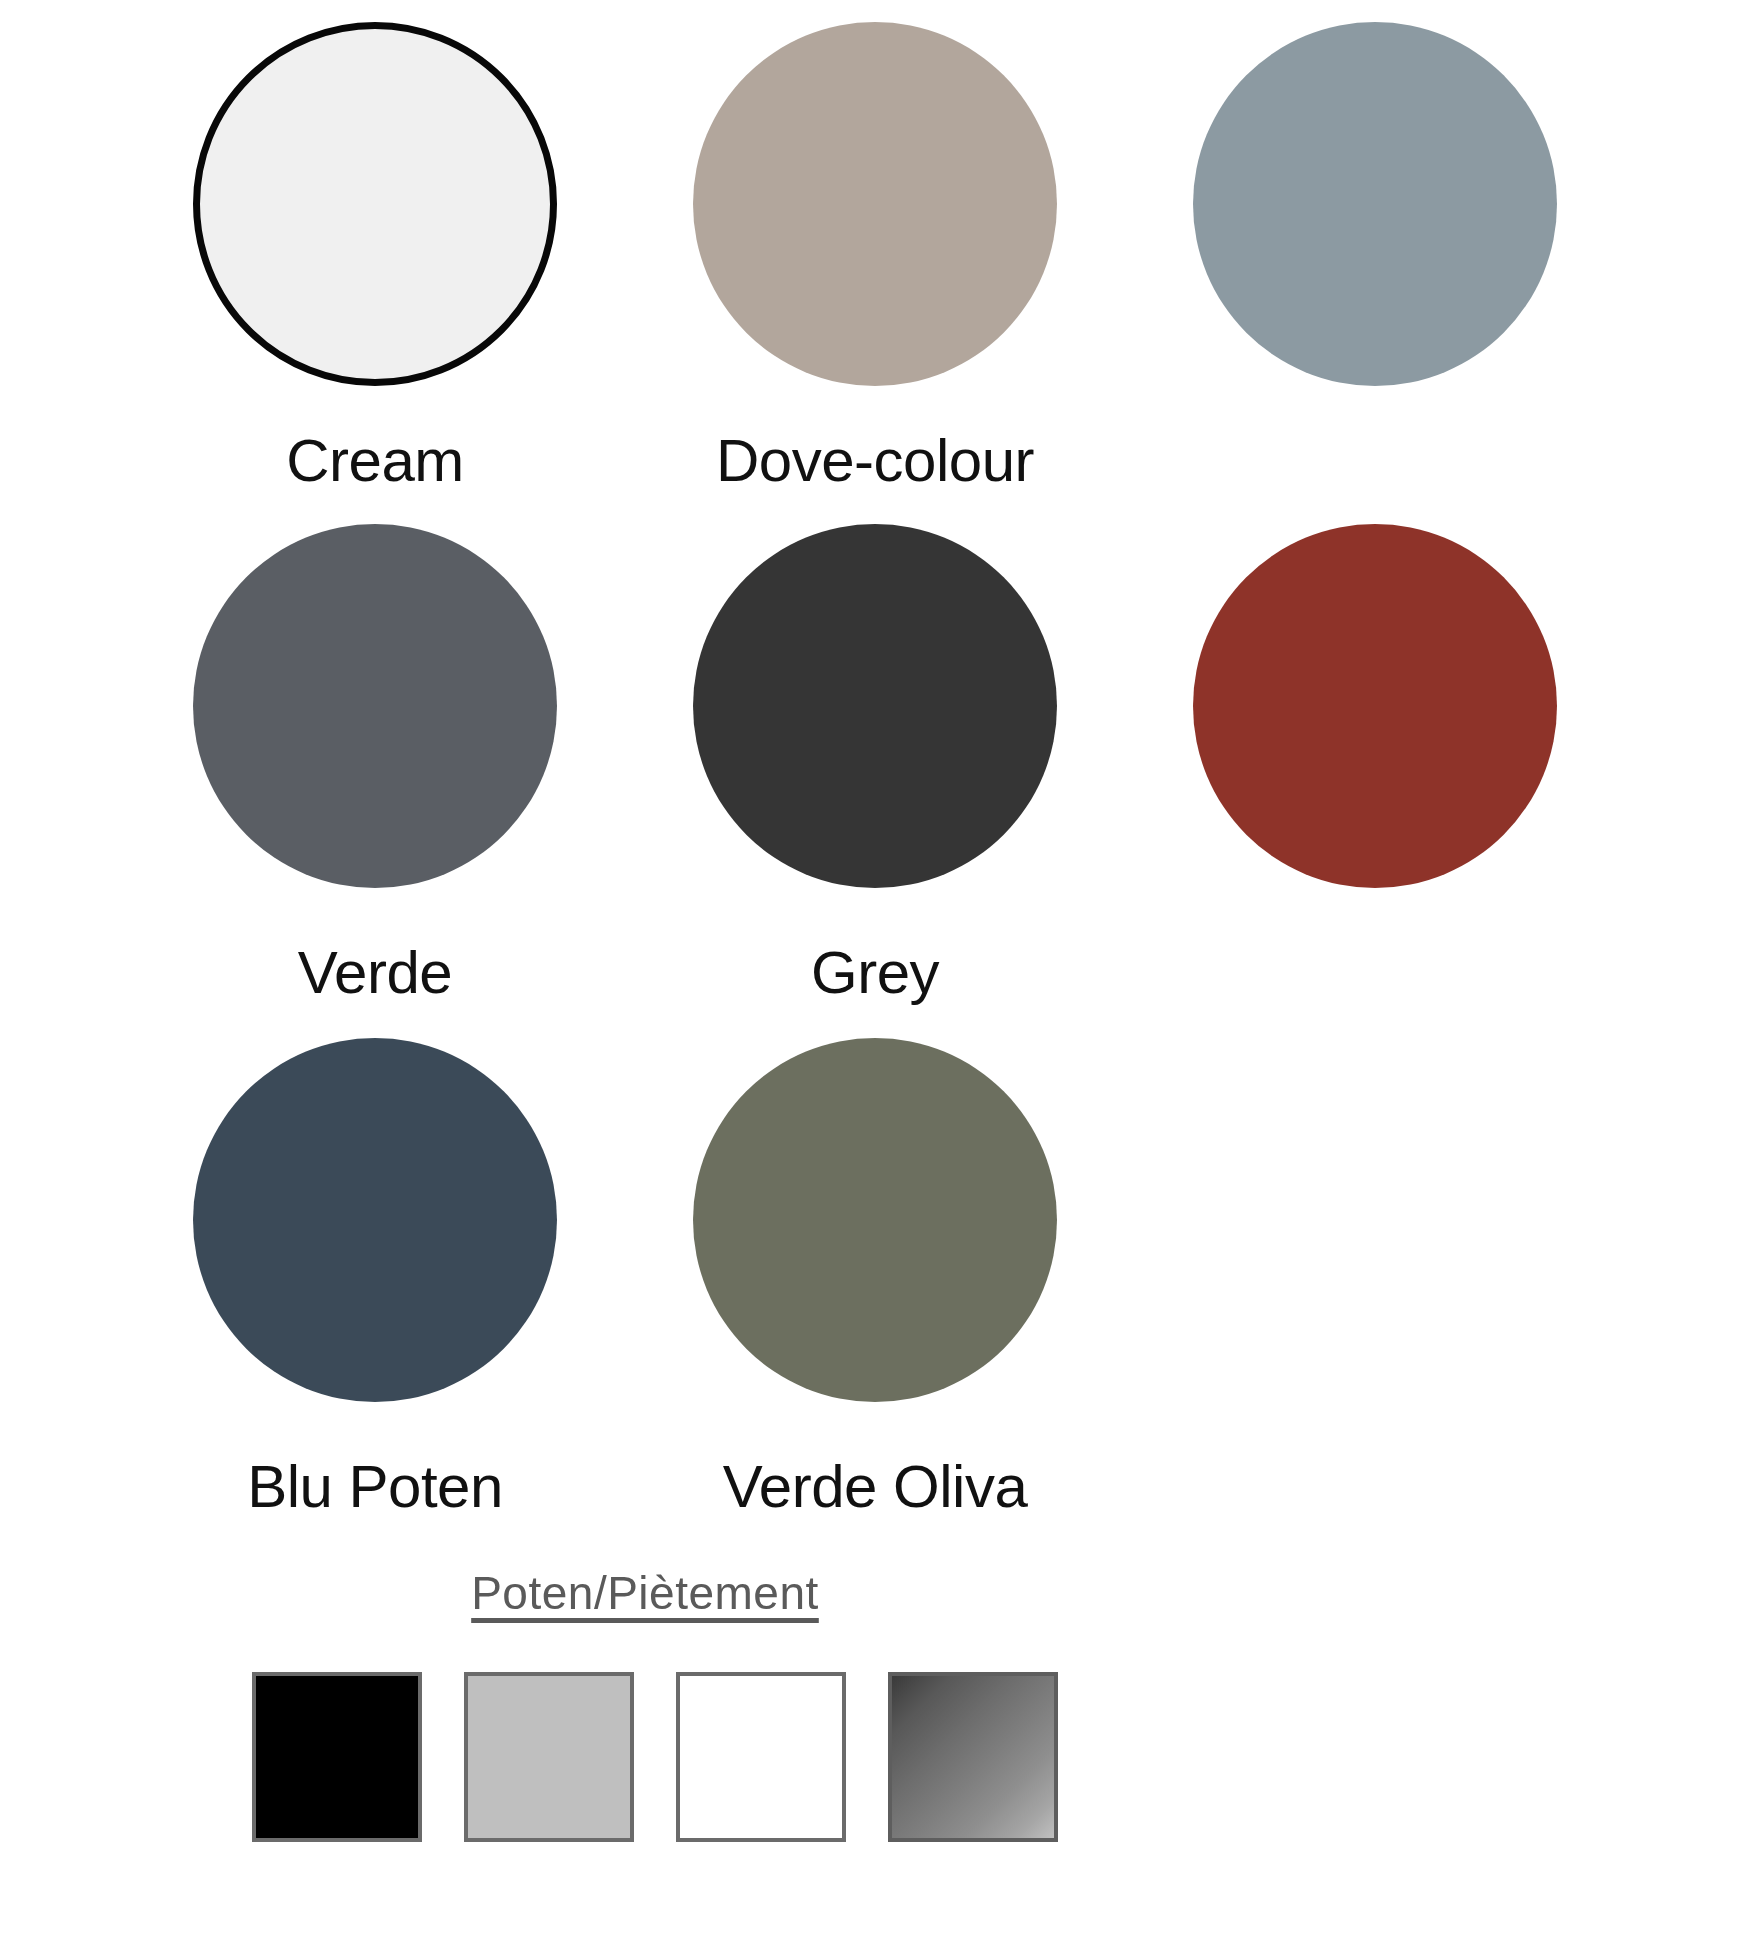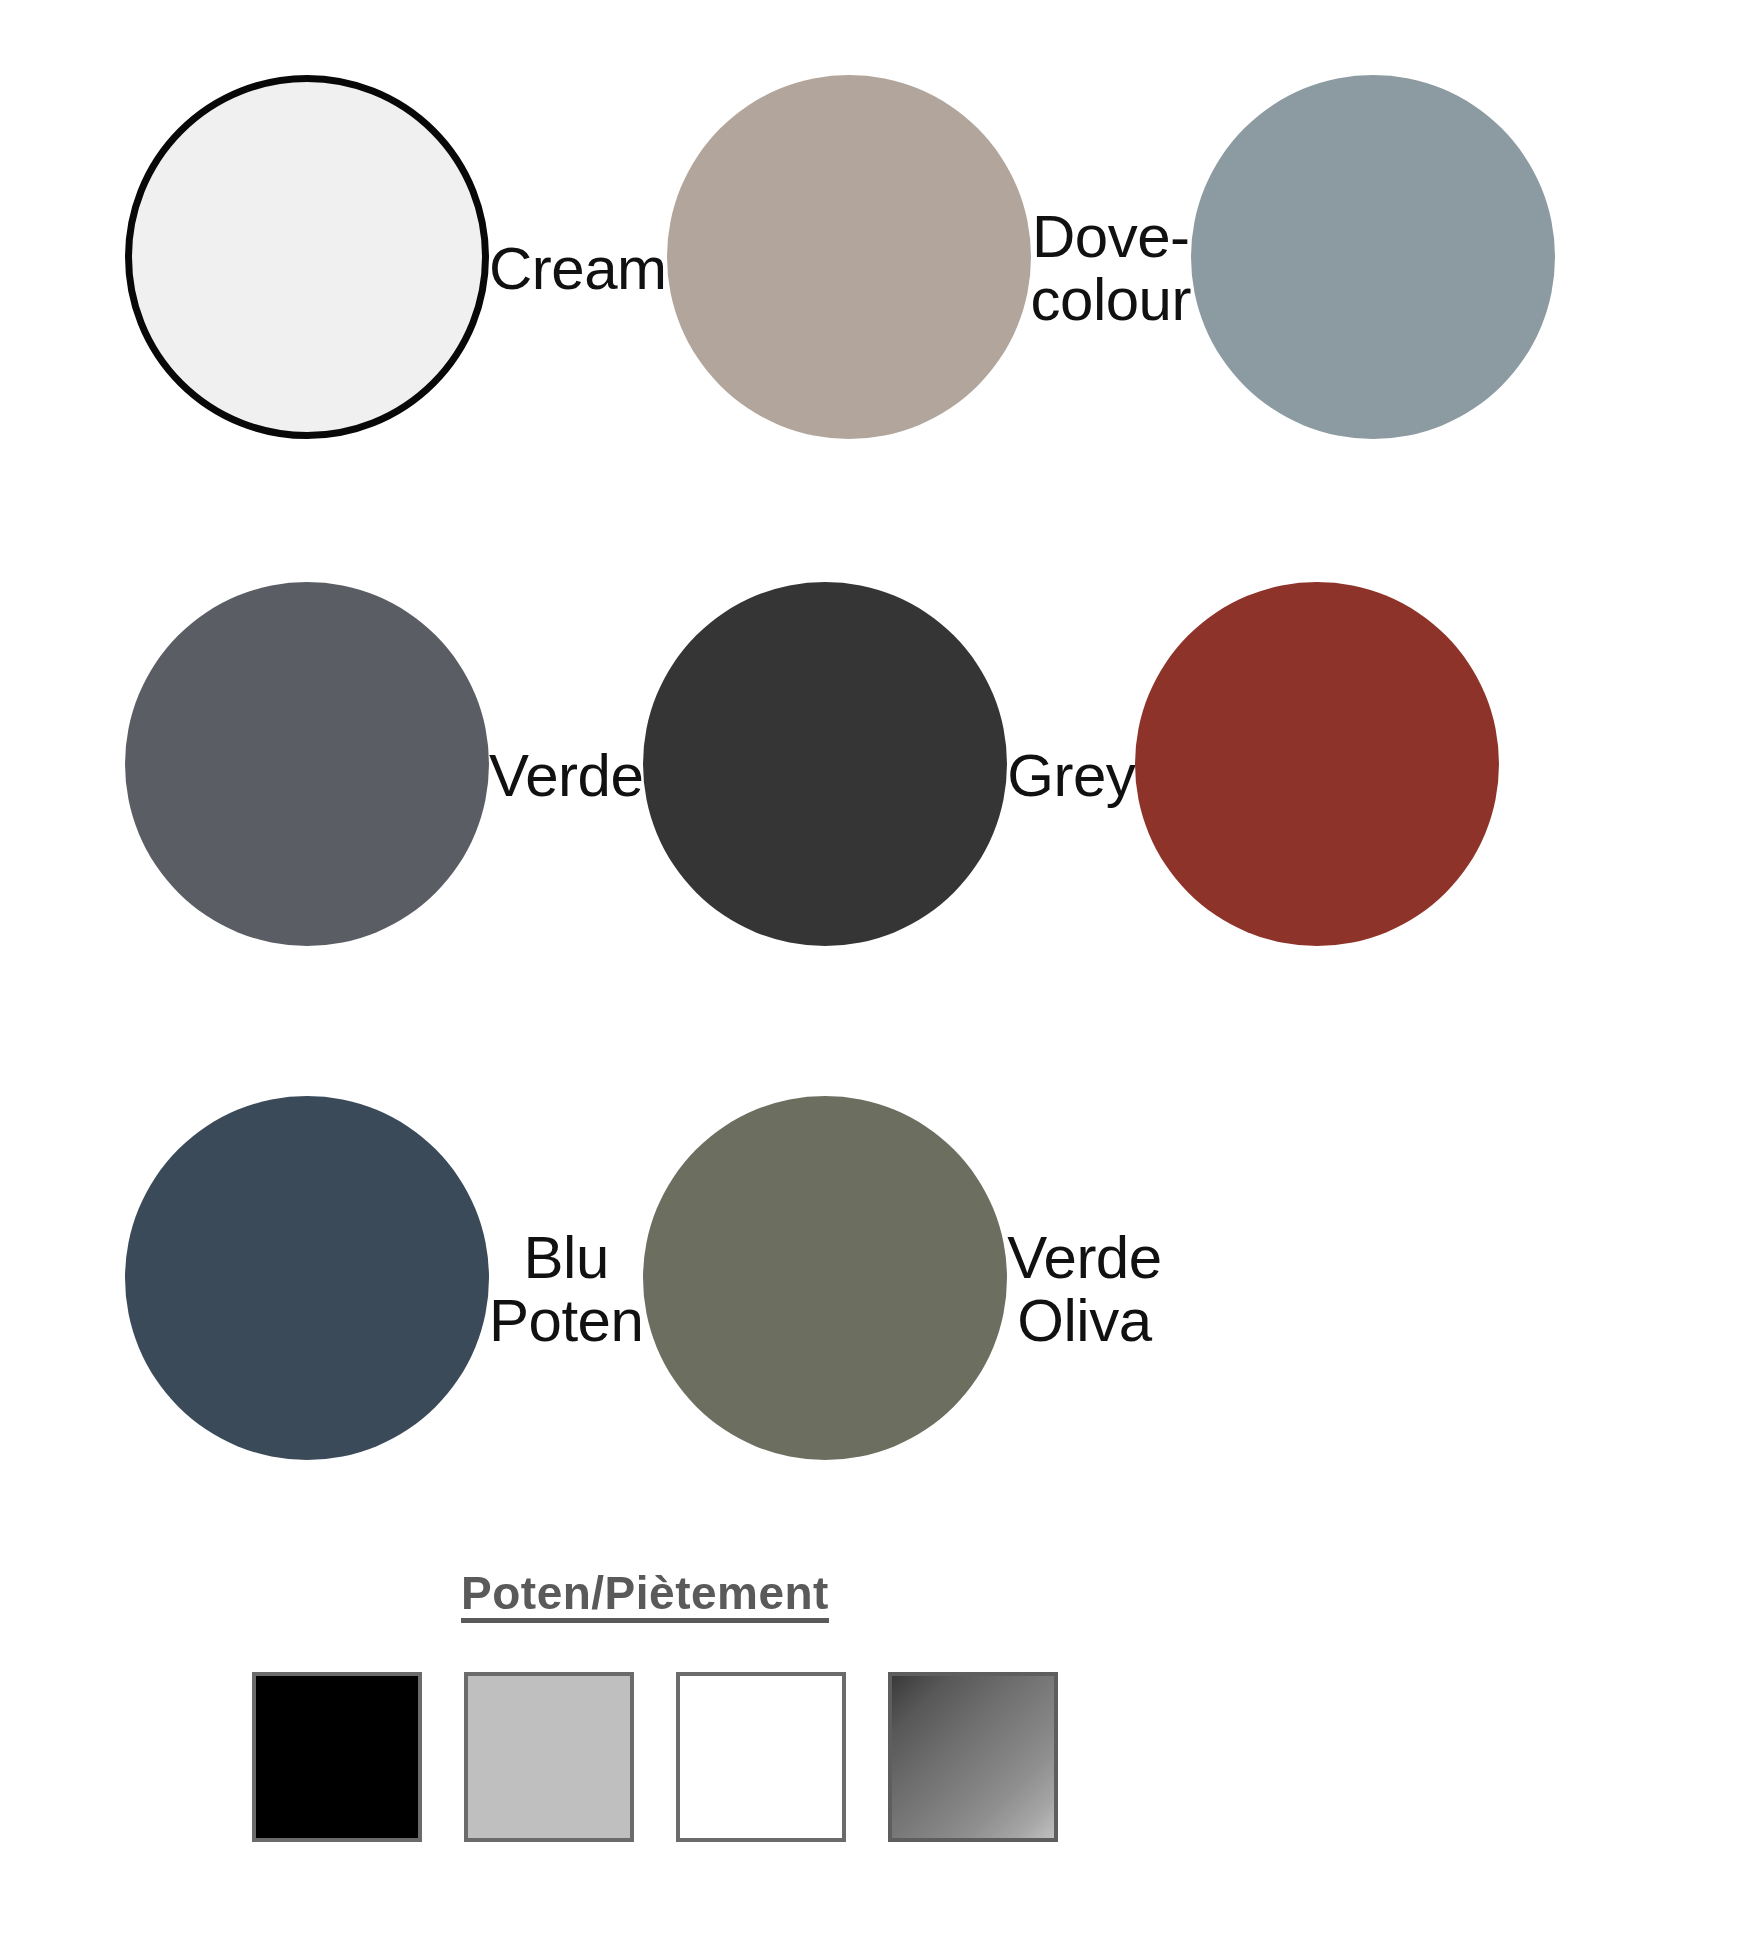--- a/index.html
+++ b/index.html
@@ -19,23 +19,23 @@
 
   .page {
     position: relative;
     width: 1750px;
     height: 1960px;
     padding: 0;
   }
 
   .swatch-cell {
     display: flex;
-    flex-direction: row;
+    flex-direction: column;
     align-items: center;
-    justify-content: flex-start;
+    justify-content: space-between;
   }
 
   .row-1 .swatch-cell { height: 470px; }
   .row-2 .swatch-cell { height: 480px; }
   .row-3 .swatch-cell { height: 480px; }
 
   .circle {
     width: 364px;
     height: 364px;
     border-radius: 50%;
@@ -70,21 +70,21 @@
   .base-section {
     margin-top: 48px;
     display: flex;
     flex-direction: column;
     align-items: center;
     width: 1310px;
     margin-left: 120px;
   }
   .base-heading {
     font-size: 46px;
-    font-weight: bold;
+    font-weight: normal;
     color: #5a5a5a;
     text-decoration: underline;
     text-decoration-thickness: 5px;
     text-underline-offset: 9px;
     letter-spacing: 0.5px;
     margin-left: -260px;
   }
   .base-swatches {
     margin-top: 52px;
     display: flex;

